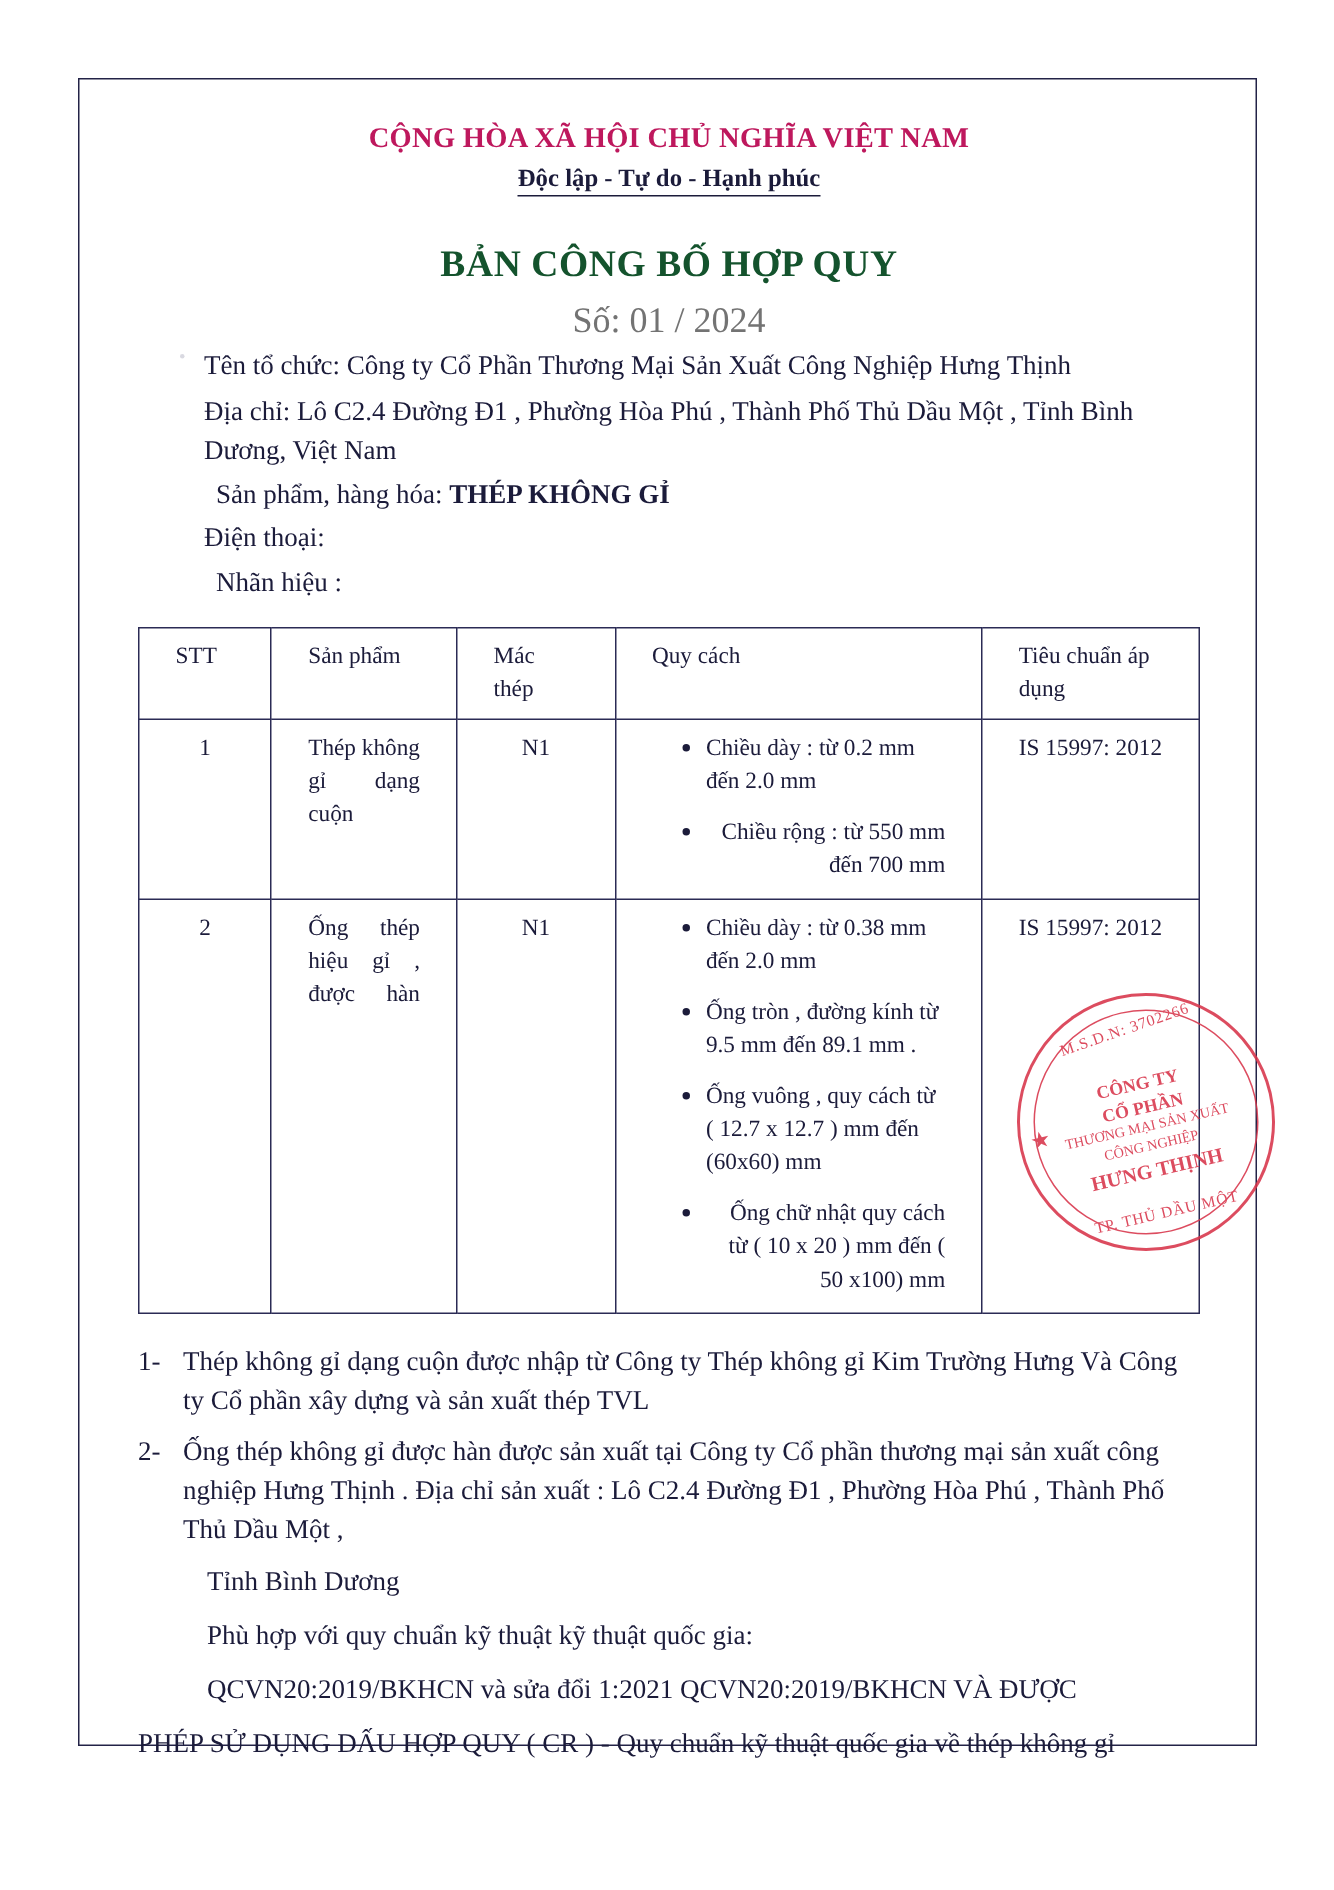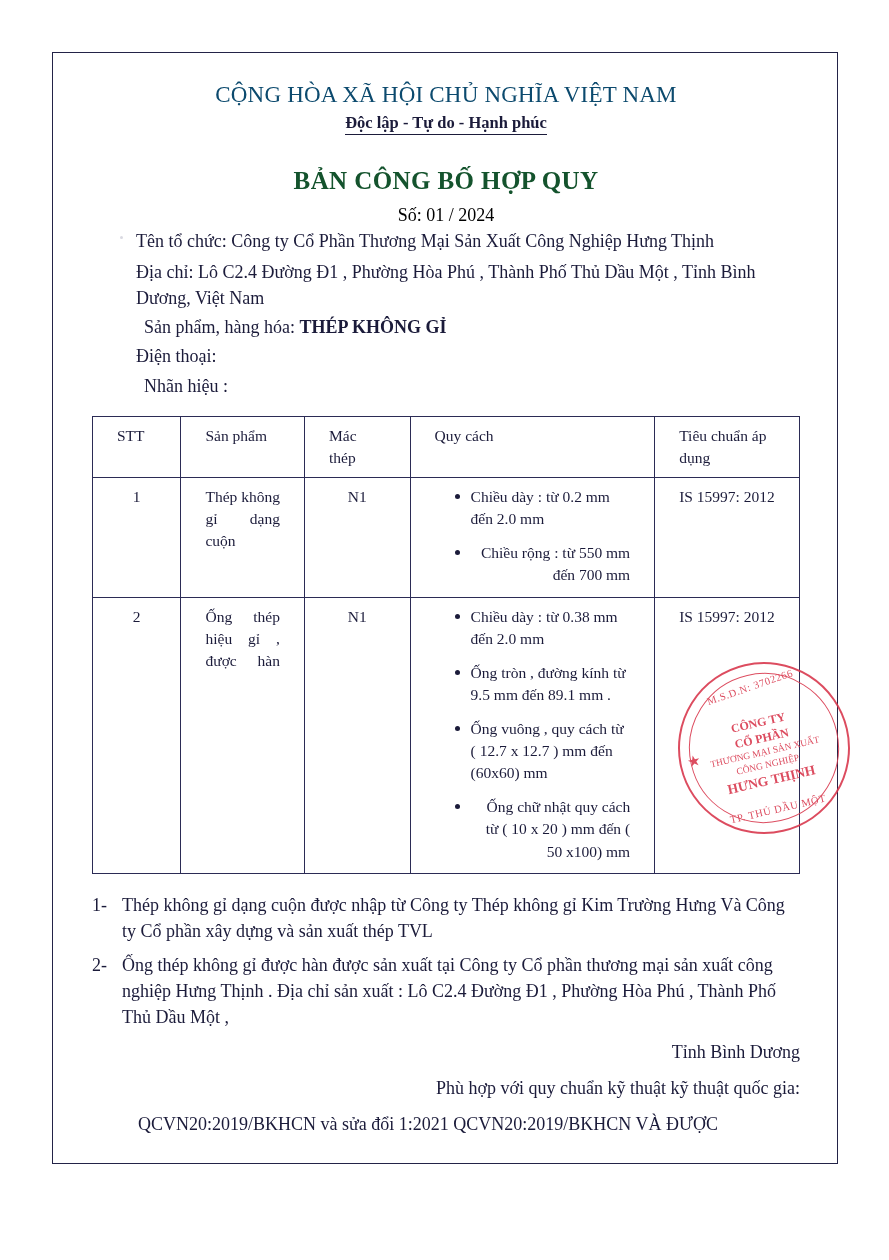--- a/index.html
+++ b/index.html
@@ -34,46 +34,46 @@
     left: 62px;
     top: 62px;
     width: 766px;
     height: 1092px;
     padding: 10px 28px 0 30px;
     box-sizing: border-box;
   }
   .ctr { text-align: center; }
 
   .national-title {
-    font-size: 23px;
-    font-weight: normal;
+    font-size: 19px;
+    font-weight: bold;
     letter-spacing: 0.2px;
     margin-top: 10px;
-    color: #0c4a6e;
+    color: #be185d;
   }
   .national-sub {
     font-size: 16.5px;
     font-weight: bold;
     margin-top: 5px;
     color: #1b1b3a;
     display: inline-block;
     border-bottom: 1.4px solid #1b1b3a;
     padding-bottom: 1px;
   }
   .doc-title {
     font-size: 25px;
     font-weight: bold;
     margin-top: 32px;
     letter-spacing: 0.4px;
     color: #14532d;
   }
   .doc-number {
-    font-size: 18px;
+    font-size: 24px;
     margin-top: 10px;
-    color: #000000;
+    color: #737373;
   }
 
   .para {
     font-size: 18px;
     line-height: 1.48;
     margin-top: 2px;
     color: #1b1b3a;
   }
   .para.indent { padding-left: 44px; }
   .para.indent2 { padding-left: 52px; }
@@ -143,21 +143,20 @@
     left: 0;
     top: 0;
   }
 
   .tail-para {
     font-size: 18px;
     line-height: 1.5;
     color: #1b1b3a;
     margin-top: 9px;
     padding-left: 46px;
-    text-align: right;
   }
   .tail-para.just {
     padding-left: 46px;
     padding-right: 0px;
     text-align: justify;
   }
   .tail-para.nopad { padding-left: 0; text-align: justify; }
 
   
   .stamp {
@@ -292,20 +291,21 @@
       </li>
       <li>
         <span class="num">2-</span>
         <span>Ống thép không gỉ được hàn được sản xuất tại Công ty Cổ phần thương mại sản xuất công nghiệp Hưng Thịnh . Địa chỉ sản xuất : Lô C2.4 Đường Đ1 , Phường Hòa Phú , Thành Phố Thủ Dầu Một ,</span>
       </li>
     </ol>
 
     <div class="tail-para">Tỉnh Bình Dương</div>
     <div class="tail-para">Phù hợp với quy chuẩn kỹ thuật kỹ thuật quốc gia:</div>
     <div class="tail-para just">QCVN20:2019/BKHCN và sửa đổi 1:2021  QCVN20:2019/BKHCN VÀ ĐƯỢC</div>
+    <div class="tail-para nopad">PHÉP SỬ DỤNG DẤU HỢP QUY ( CR ) -  Quy chuẩn kỹ thuật quốc gia về thép không gỉ</div>
 
     <div class="stamp">
       <div class="ring2"></div>
       <div class="star">★</div>
       <div class="arc-top">M.S.D.N: 3702266</div>
       <div class="mid">
         <div>CÔNG TY</div>
         <div>CỔ PHẦN</div>
         <div class="small">THƯƠNG MẠI SẢN XUẤT</div>
         <div class="small">CÔNG NGHIỆP</div>

